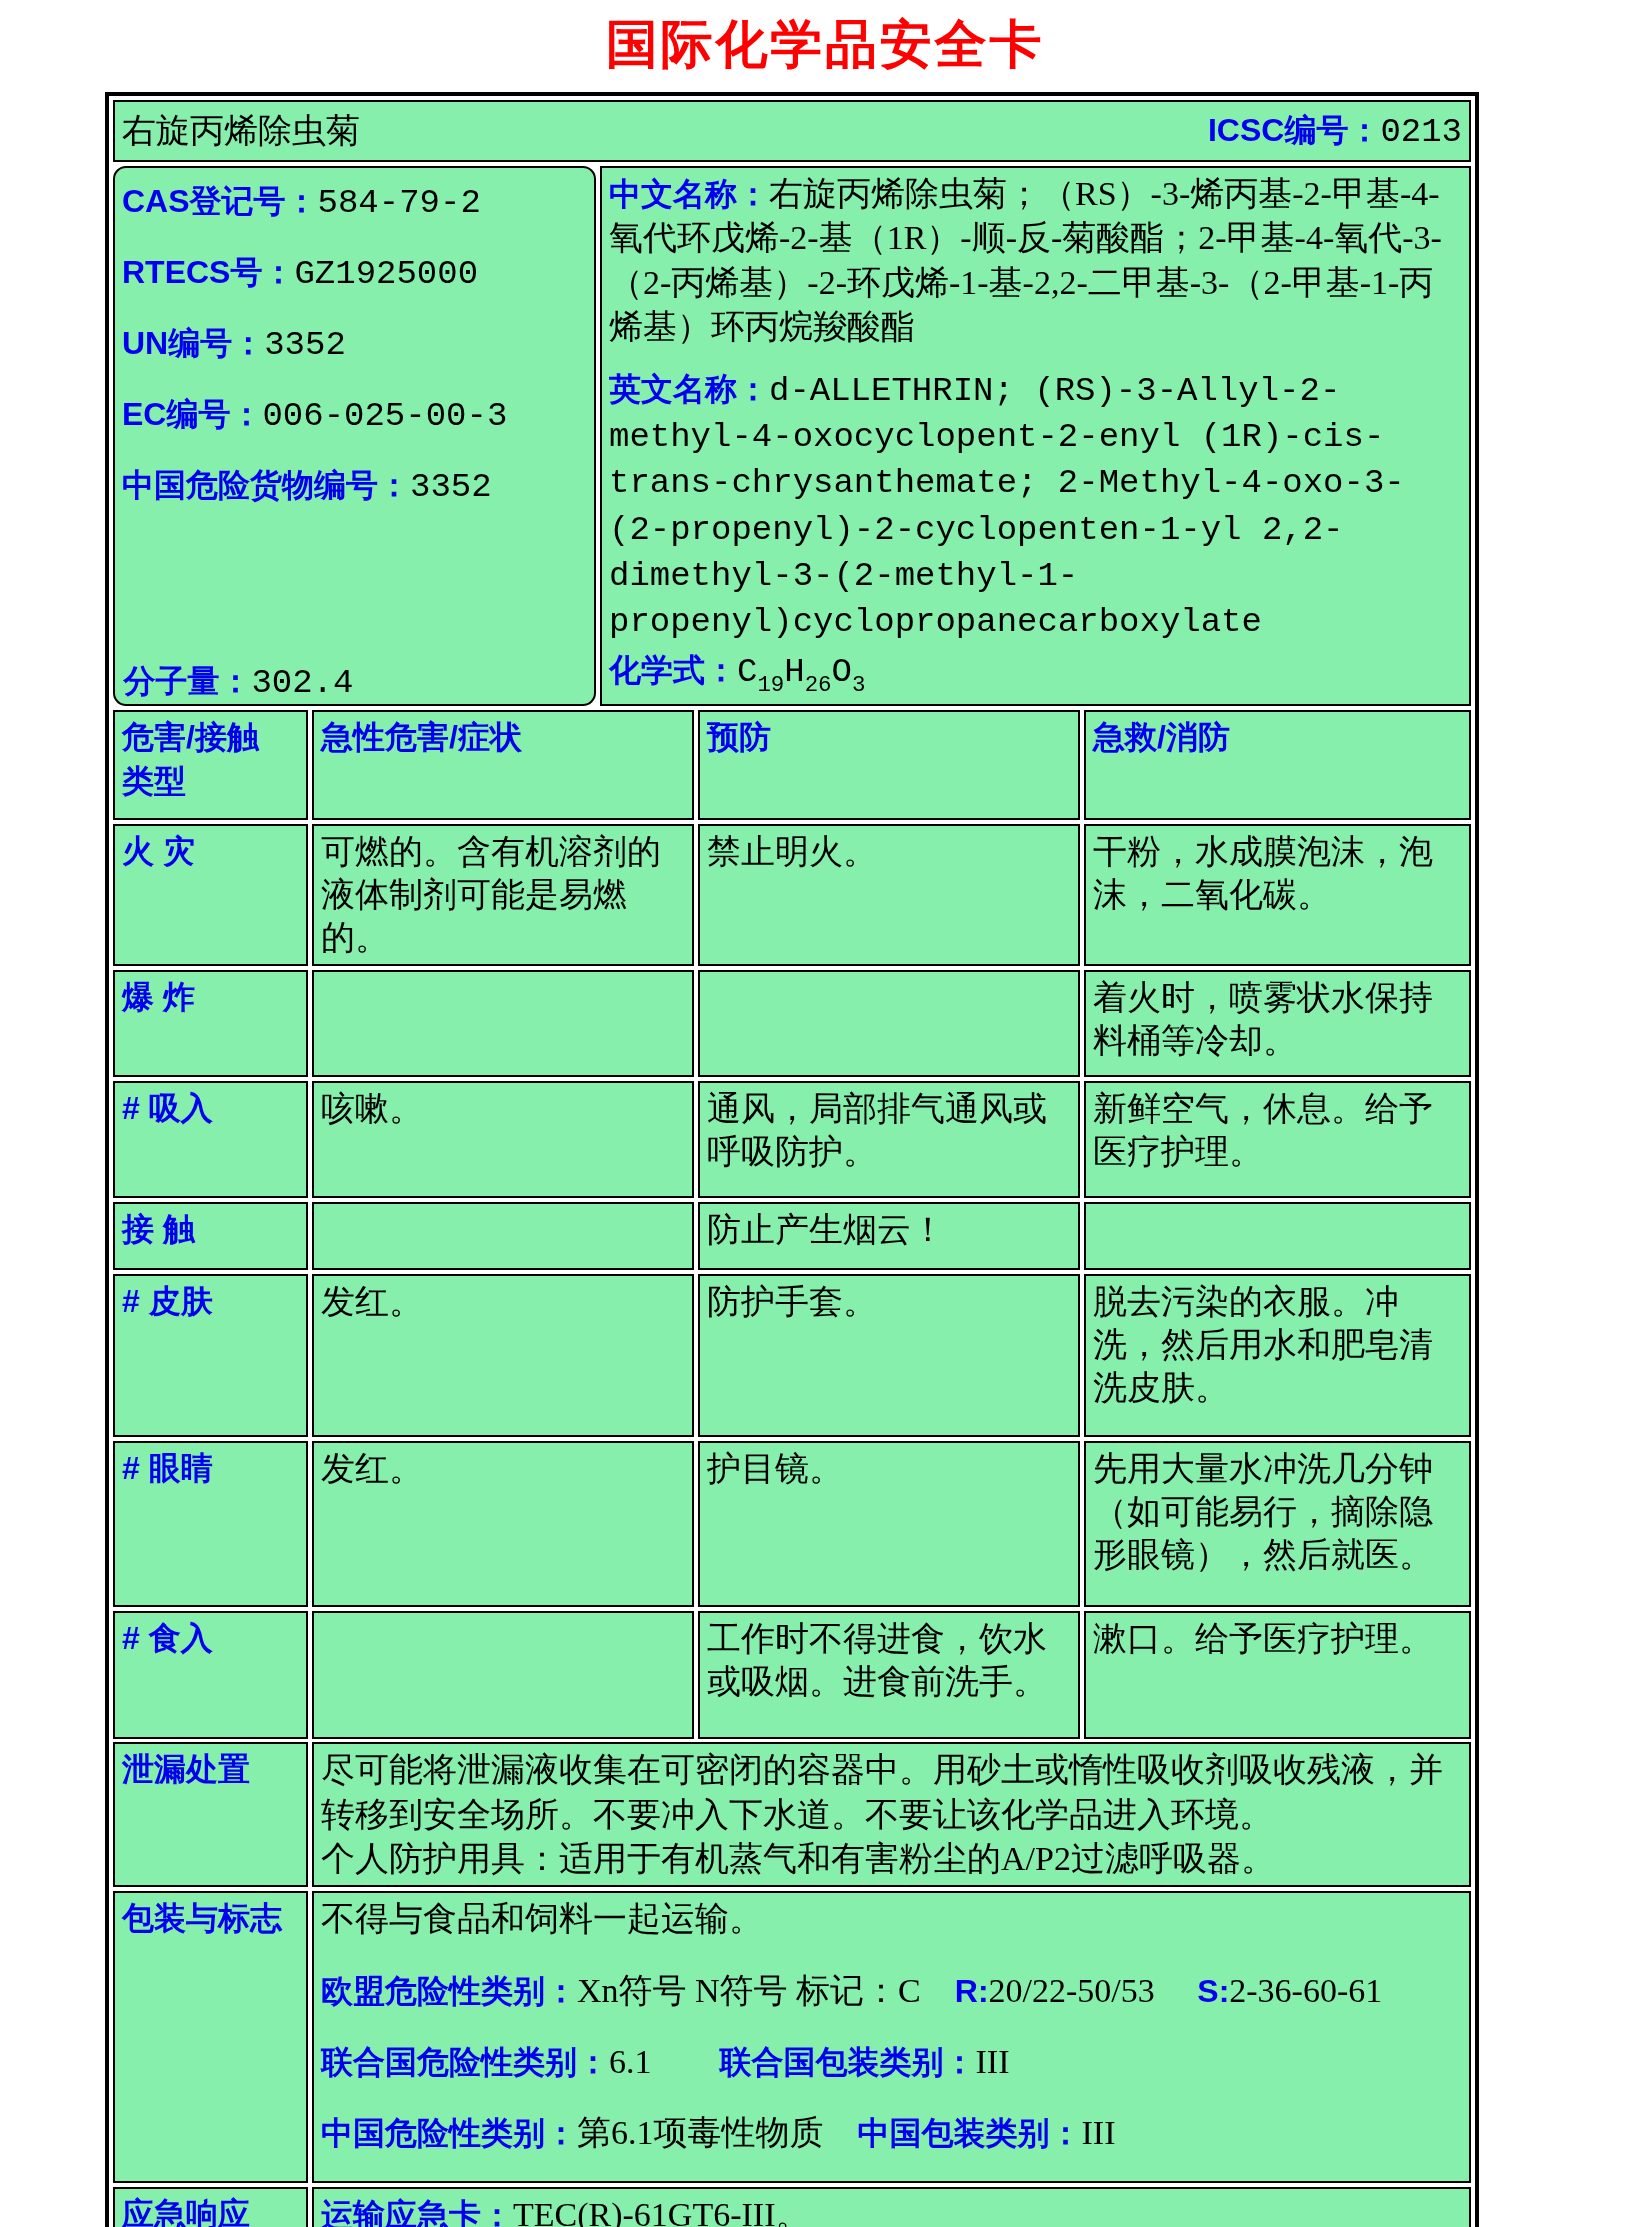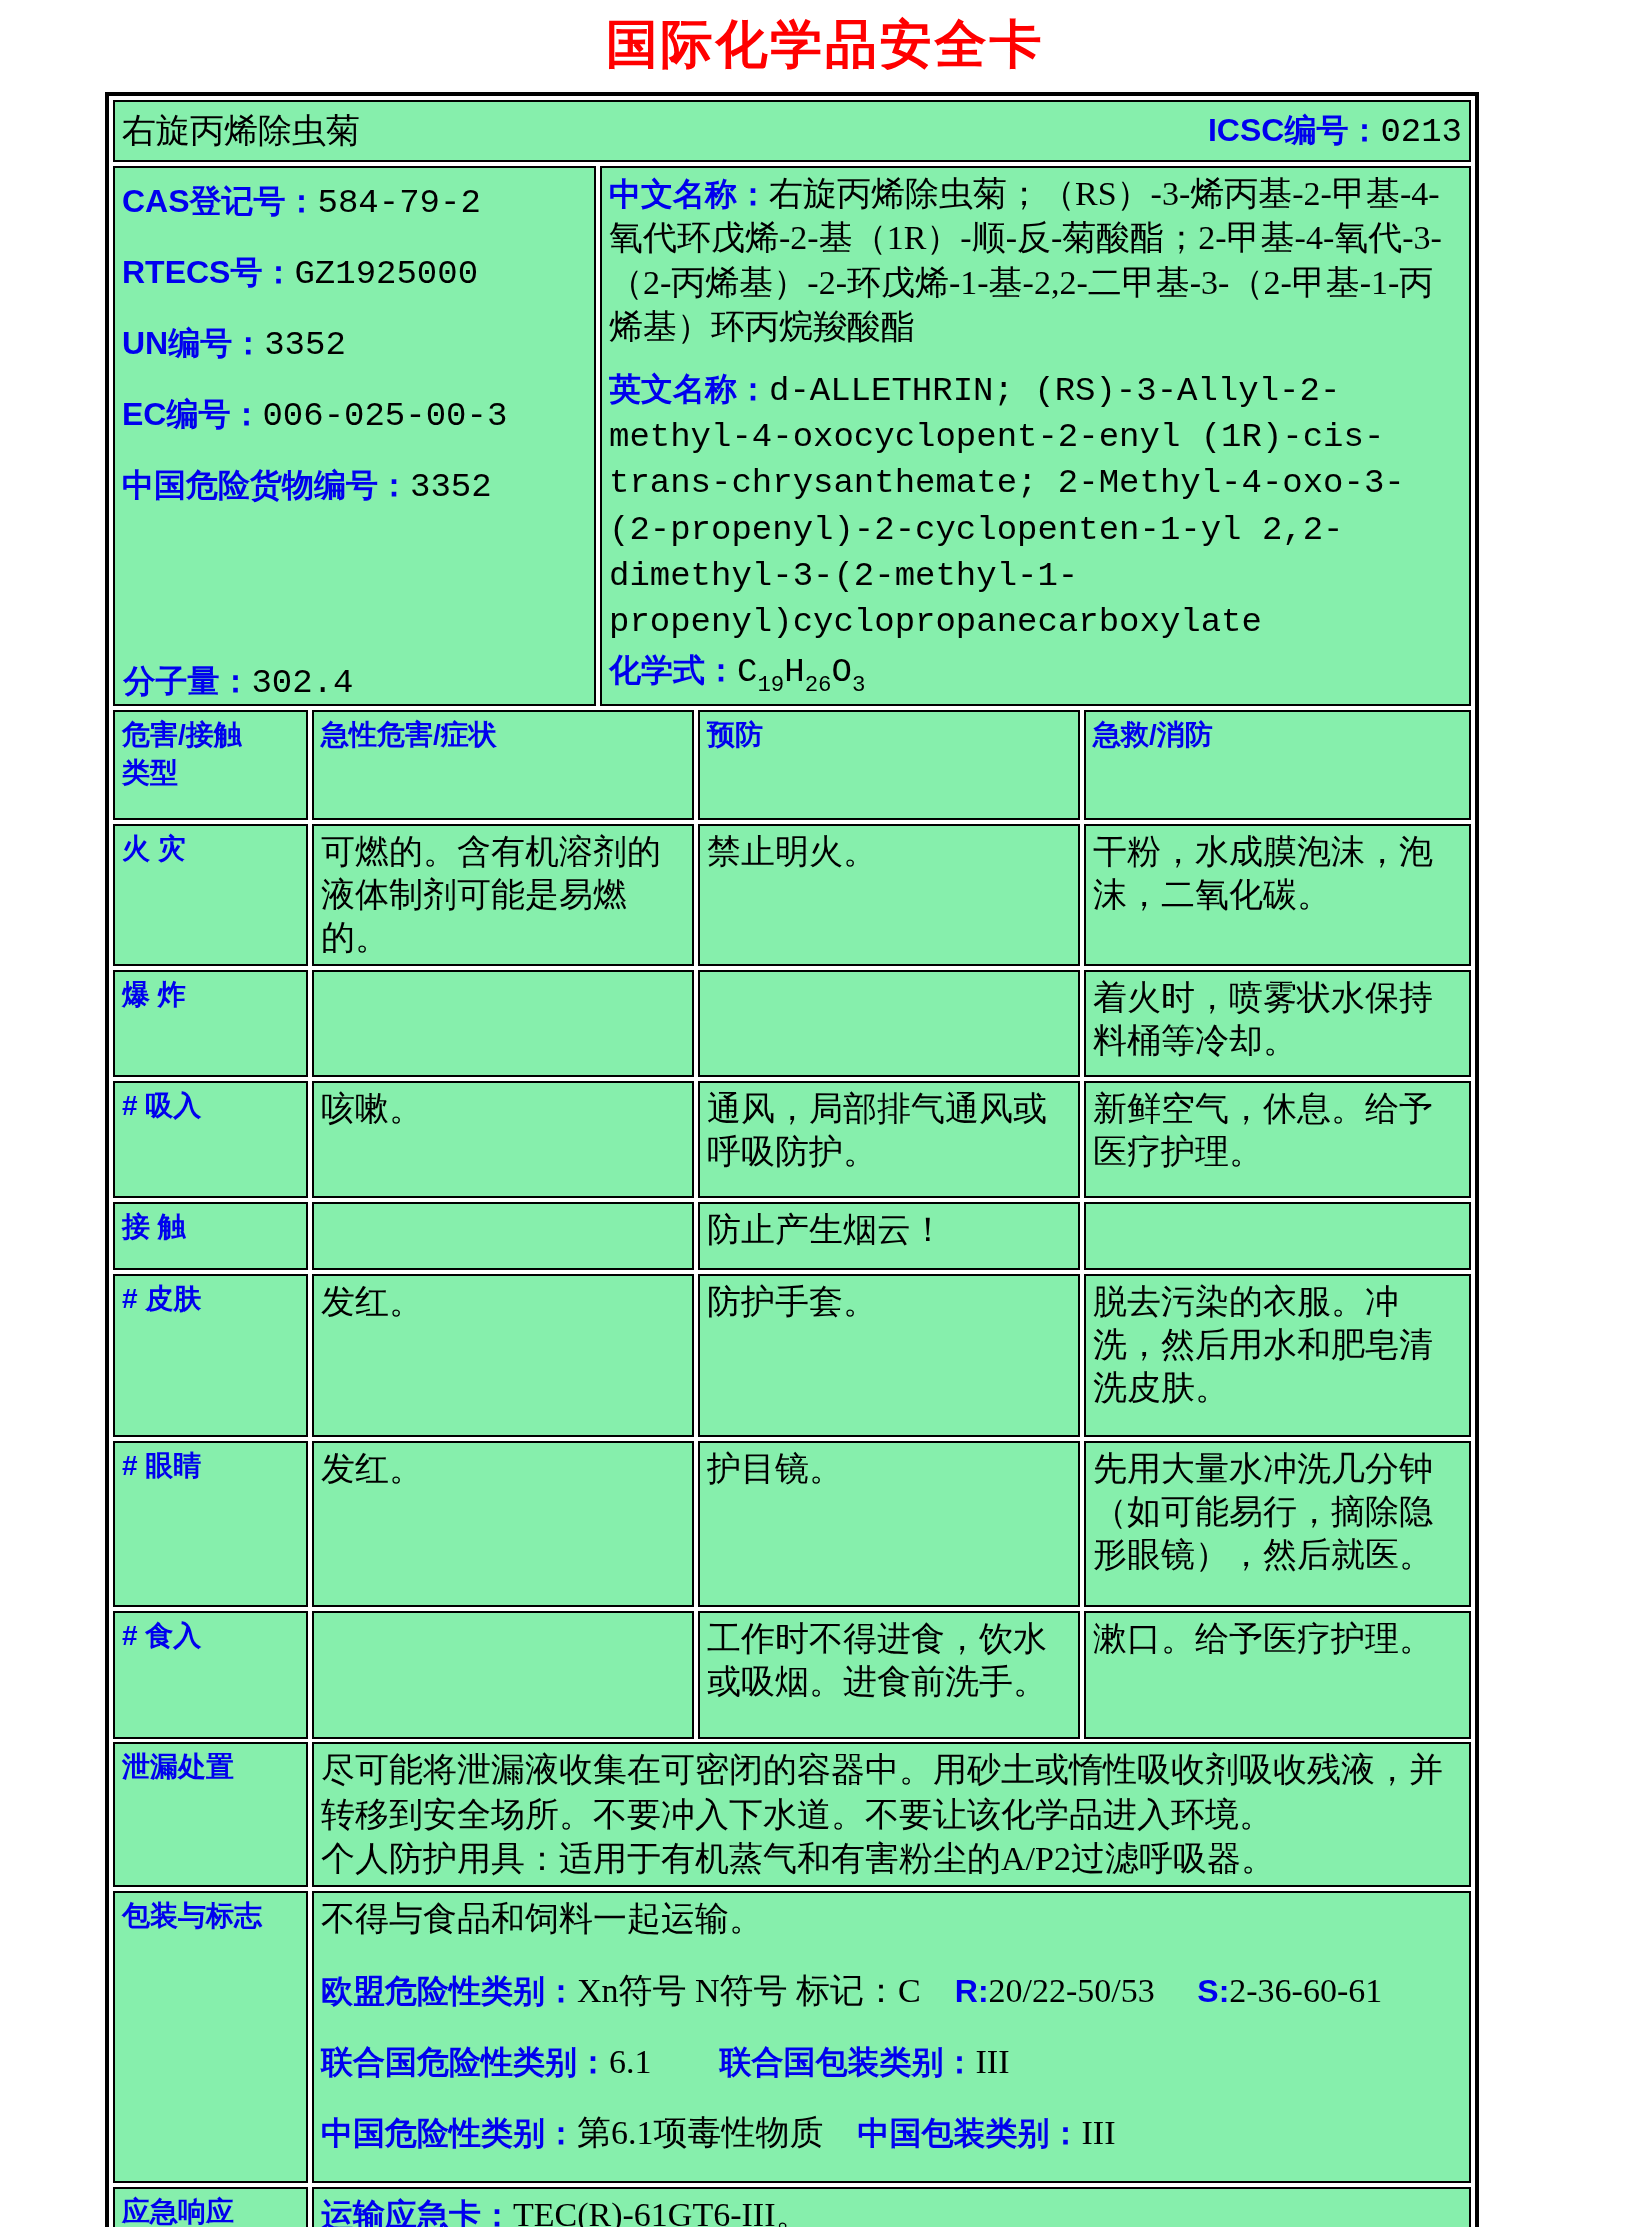--- a/index.html
+++ b/index.html
@@ -51,21 +51,21 @@
   td.id-cell{position:relative;}
   .id-line{line-height:1.12;margin:9.8px 0 31px 0;white-space:nowrap;}
   .mw-line{position:absolute;bottom:0;left:8.4px;}
   .name-para{line-height:1.3;margin-bottom:18px;word-wrap:break-word;}
   td.head-cell, td.type-cell{
     text-align:center;
     vertical-align:middle;
     color:#0000ee;
     font-weight:bold;
     font-family:"Liberation Sans","DejaVu Sans",sans-serif;
-    font-size:28px;
+    font-size:32px;
   }
   td.body-cell{line-height:1.27;}
   .seg-line{line-height:1.3;}
   .seg-l{
     color:#0000ee;font-weight:bold;
     font-family:"Liberation Sans","DejaVu Sans",sans-serif;
     font-size:32px;
   }
   .seg-t{color:#000000;}
   .seg-m{font-family:"Liberation Mono","DejaVu Sans Mono",monospace;}
@@ -94,21 +94,21 @@
   </tbody>
     </table>
 
   <table class="sec">
     <colgroup>
         <col style="width:483px">
         <col>
       </colgroup>
     <tbody>
         <tr>
-      <td class="id-cell" style="height:459px;">
+      <td class="id-cell" style="height:459px;border-radius:13px;">
         <div class="id-line"><span class="lbl">CAS登记号：</span><span class="mono">584-79-2</span></div>
         <div class="id-line"><span class="lbl">RTECS号：</span><span class="mono">GZ1925000</span></div>
         <div class="id-line"><span class="lbl">UN编号：</span><span class="mono">3352</span></div>
         <div class="id-line"><span class="lbl">EC编号：</span><span class="mono">006-025-00-3</span></div>
         <div class="id-line"><span class="lbl">中国危险货物编号：</span><span class="mono">3352</span></div>
         <div class="mw-line"><span class="lbl">分子量：</span><span class="mono">302.4</span></div>
       </td>
       <td>
         <div class="name-para">
           <span class="lbl">中文名称：</span><span>右旋丙烯除虫菊；（RS）-3-烯丙基-2-甲基-4-氧代环戊烯-2-基（1R）-顺-反-菊酸酯；2-甲基-4-氧代-3-（2-丙烯基）-2-环戊烯-1-基-2,2-二甲基-3-（2-甲基-1-丙烯基）环丙烷羧酸酯</span>

